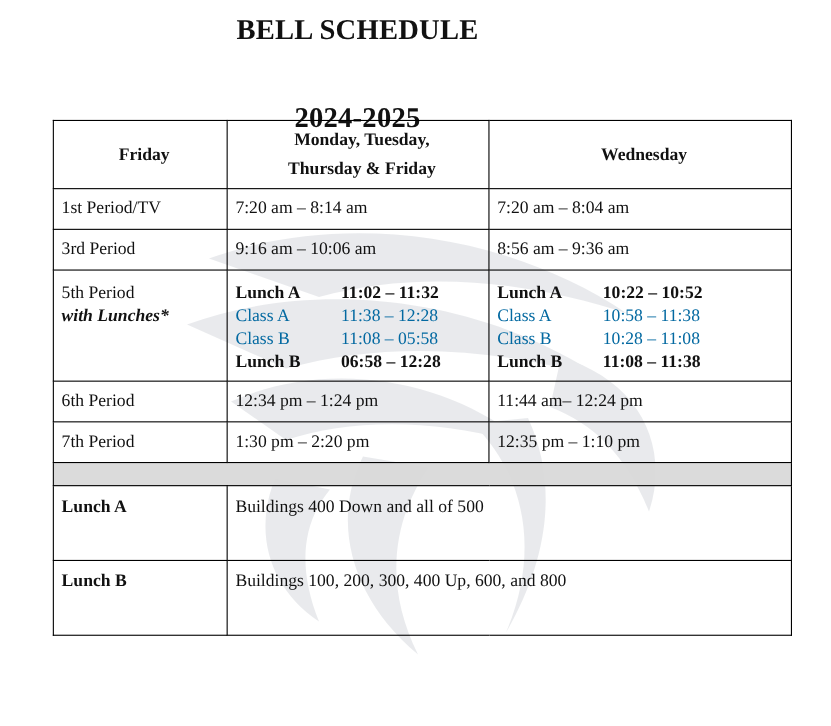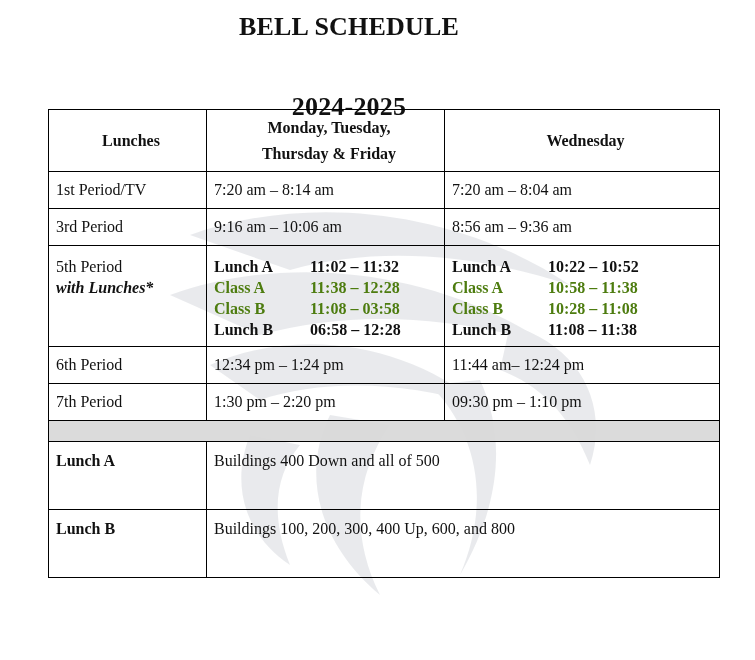--- a/index.html
+++ b/index.html
@@ -1,35 +1,35 @@
 <!DOCTYPE html>
 <html><head>
 <meta charset="utf-8">
 <style>
   html, body { margin:0; padding:0; background:#ffffff; }
   body { width:755px; height:660px; position:relative; overflow:hidden;
          font-family:"Liberation Serif", "DejaVu Serif", serif; color:#111; }
   .title { position:absolute; left:0; width:650px; text-align:center; font-weight:bold;
-           font-size:26px; letter-spacing:0.2px;padding-left:24px; }
+           font-size:26px; letter-spacing:0.2px; }
   .t1 { top:12px; }
   .t2 { top:61px;margin-top:31px; }
   .watermark { position:absolute; left:150px; top:175px; width:470px; height:430px; opacity:0.13; pointer-events:none; }
   table.sched { position:absolute; left:48px; top:109px; border-collapse:collapse; table-layout:fixed; width:671px; }
   table.sched td, table.sched th { border:1px solid #000; padding:0 0 0 7px; vertical-align:middle; font-size:16px; background:transparent; }
   table.sched col.c1 { width:158px; }
   table.sched col.c2 { width:238px; }
   table.sched col.c3 { width:275px; }
   th.hd { background:rgba(217,217,217,0.9); font-size:21px; font-weight:bold; text-align:center; vertical-align:top; padding:10px 4px 0 4px; height:61px; line-height:26px; }
   tr.r td { height:36px; }
   tr.r5 td { vertical-align:top; padding-top:10px; height:90px; line-height:21px; }
   .italic-b { font-style:italic; font-weight:bold; }
   .lr { display:flex; }
   .lr .k { width:96px; }
   .lr.b { font-weight:bold; }
-  .lr.g { color:#4d7c0f;font-weight:bold; }
+  .lr.g { color:#0369a1; }
   tr.sep td { background:rgba(217,217,217,0.95); height:20px; }
   tr.lb td { height:57px; vertical-align:top; padding-top:10px; }
   .bold { font-weight:bold; }
 </style>
 </head>
 <body>
 
 <div class="title t1">BELL SCHEDULE</div>
 <div class="title t2">2024-2025</div>
 
@@ -46,21 +46,21 @@
 </svg>
 
 <table class="sched">
   <colgroup>
       <col class="c1">
       <col class="c2">
       <col class="c3">
     </colgroup>
   <tbody>
       <tr>
-    <th class="hd">Lunches</th>
+    <th class="hd">Friday</th>
     <th class="hd">
       <div>Monday, Tuesday,</div>
       <div>Thursday &amp; Friday</div>
     </th>
     <th class="hd">Wednesday</th>
   </tr>
 
   <tr class="r">
     <td>1st Period/TV</td>
     <td>7:20 am  – 8:14 am</td>
@@ -81,21 +81,21 @@
       <div class="lr b">
             <span class="k">Lunch A</span>
             <span>11:02 – 11:32</span>
           </div>
       <div class="lr g">
             <span class="k">Class A</span>
             <span>11:38 – 12:28</span>
           </div>
       <div class="lr g">
             <span class="k">Class B</span>
-            <span>11:08 – 03:58</span>
+            <span>11:08 – 05:58</span>
           </div>
       <div class="lr b">
             <span class="k">Lunch B</span>
             <span>06:58 – 12:28</span>
           </div>
     </td>
     <td>
       <div class="lr b">
             <span class="k">Lunch A</span>
             <span>10:22 – 10:52</span>
@@ -116,21 +116,21 @@
   </tr>
 
   <tr class="r">
     <td>6th Period</td>
     <td>12:34 pm – 1:24 pm</td>
     <td>11:44 am– 12:24 pm</td>
   </tr>
   <tr class="r">
     <td>7th Period</td>
     <td>1:30 pm – 2:20 pm</td>
-    <td>09:30 pm – 1:10 pm</td>
+    <td>12:35 pm – 1:10 pm</td>
   </tr>
 
   <tr class="sep">
     <td colspan="3"></td>
   </tr>
 
   <tr class="lb">
     <td class="bold">Lunch A</td>
     <td colspan="2">Buildings 400 Down and all of 500</td>
   </tr>

